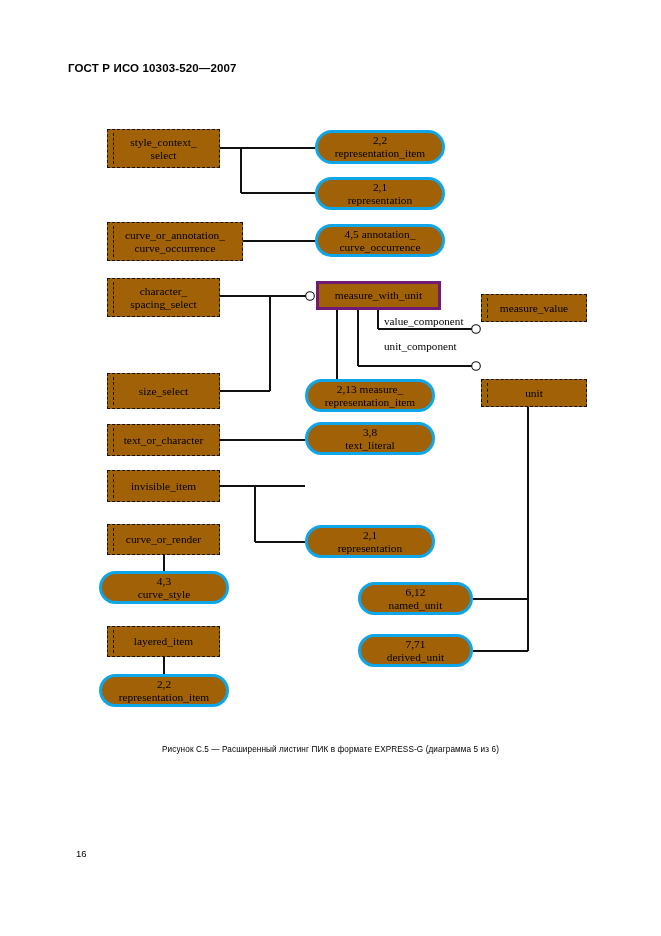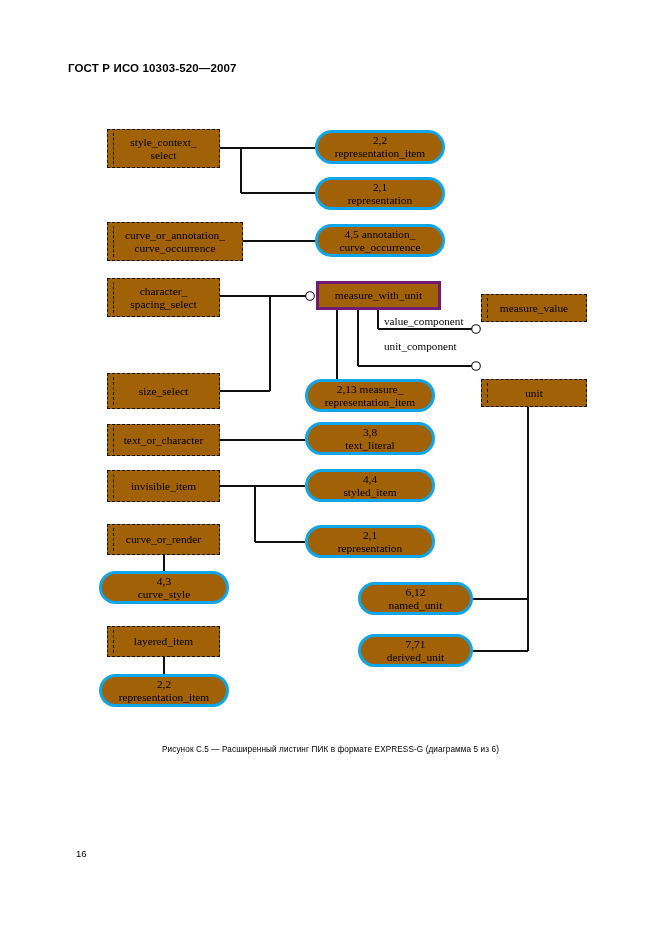--- a/index.html
+++ b/index.html
@@ -231,24 +231,20 @@
 
     <div class="node pageref" style="left:305px; top:422px; width:130px; height:33px;">
       <span class="label">3,8
 text_literal</span>
     </div>
 
     <div class="node select" style="left:107px; top:470px; width:113px; height:32px;">
       <span class="label">invisible_item</span>
     </div>
 
-    <div class="node pageref" style="left:305px; top:469px; width:130px; height:33px;">
-      <span class="label">4,4
-styled_item</span>
-    </div>
 
     <div class="node select" style="left:107px; top:524px; width:113px; height:31px;">
       <span class="label">curve_or_render</span>
     </div>
 
     <div class="node pageref" style="left:305px; top:525px; width:130px; height:33px;">
       <span class="label">2,1
 representation</span>
     </div>
 

